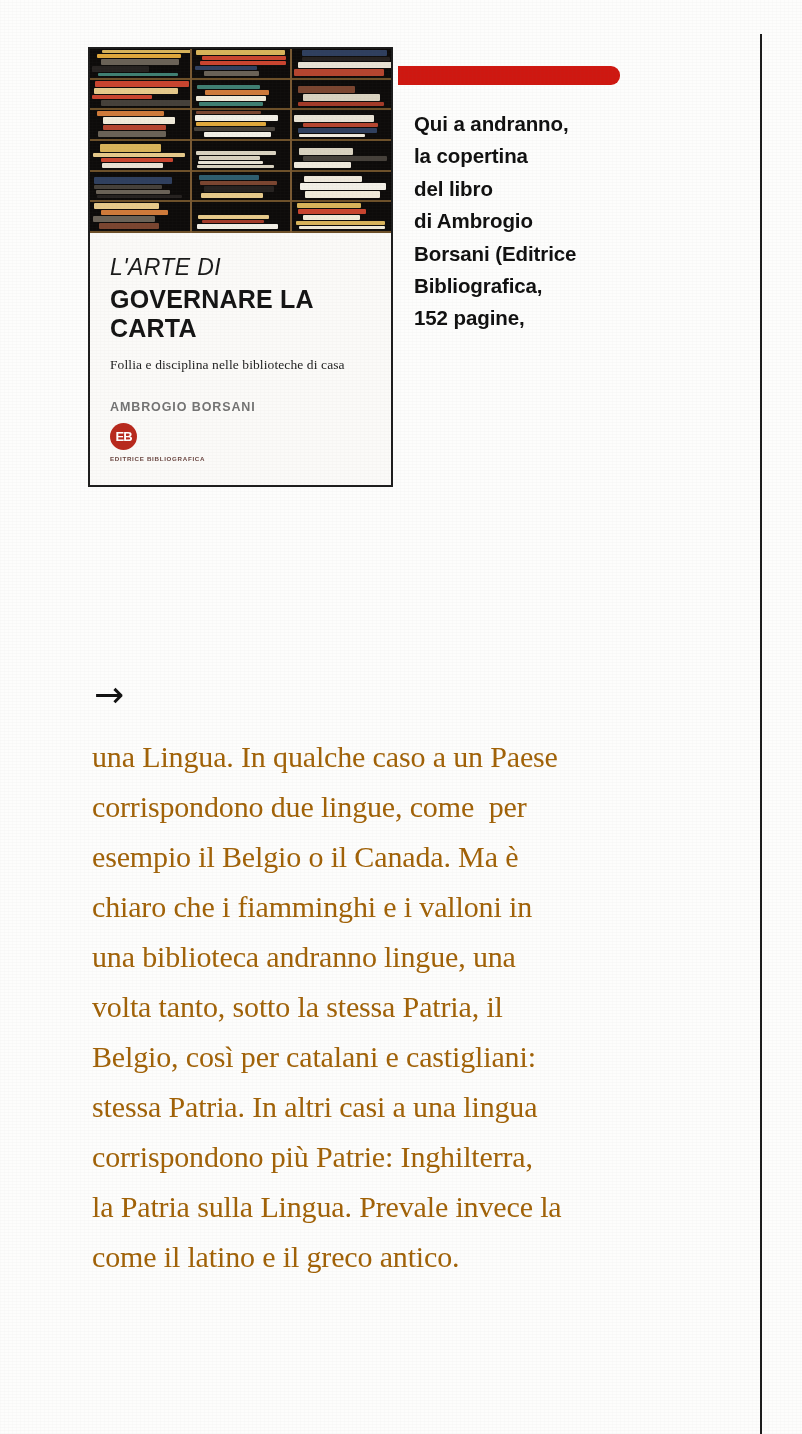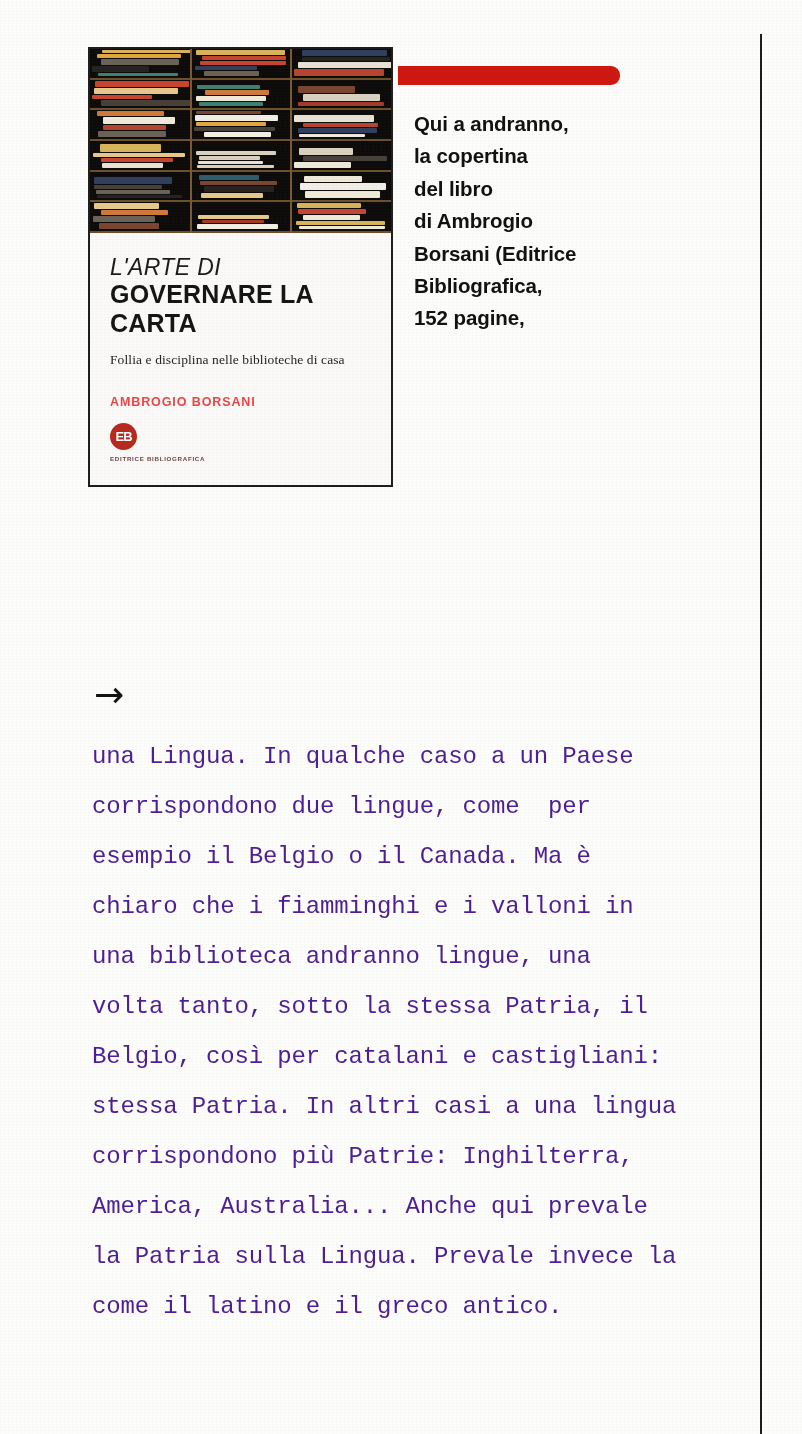--- a/index.html
+++ b/index.html
@@ -126,34 +126,35 @@
     line-height: 1.1;
     font-style: italic;
   }
   .cover-title-2 {
     font-family: "Liberation Sans", sans-serif;
     font-size: 25px;
     font-weight: 700;
     letter-spacing: .2px;
     color: #141414;
     line-height: 1.15;
+    margin-top: 5px;
   }
   .cover-subtitle {
     font-family: "Liberation Serif", serif;
     font-size: 13.5px;
     color: #232323;
     margin-top: 14px;
     letter-spacing: .1px;
   }
   .cover-author {
     font-family: "Liberation Sans", sans-serif;
     font-size: 12.5px;
     font-weight: 700;
     letter-spacing: .9px;
-    color: #ef4444;
+    color: #737373;
     margin-top: 27px;
   }
 
   .publisher {
     position: absolute;
     left: 20px;
     bottom: 23px;
     width: 120px;
   }
   .pub-logo {
@@ -203,24 +204,24 @@
     line-height: 1;
     color: #111;
     font-family: "DejaVu Sans", sans-serif;
   }
 
   .body-col {
     position: absolute;
     left: 92px;
     top: 732px;
     width: 652px;
-    font-family: Liberation Mono, monospace;
-    font-size: 24px;
+    font-family: Liberation Serif, serif;
+    font-size: 30px;
     line-height: 50px;
-    color: #4c1d95;
+    color: #a16207;
     letter-spacing: -.15px;
   }
   .body-col .bl { display: block; white-space: pre; }
 </style>
 </head>
 <body>
 
 <div class="page">
 
   <div class="red-bar"></div>
@@ -372,21 +373,20 @@
   <div class="body-col">
       <span class="bl">una Lingua. In qualche caso a un Paese</span>
       <span class="bl">corrispondono due lingue, come  per</span>
       <span class="bl">esempio il Belgio o il Canada. Ma è</span>
       <span class="bl">chiaro che i fiamminghi e i valloni in</span>
       <span class="bl">una biblioteca andranno lingue, una</span>
       <span class="bl">volta tanto, sotto la stessa Patria, il</span>
       <span class="bl">Belgio, così per catalani e castigliani:</span>
       <span class="bl">stessa Patria. In altri casi a una lingua</span>
       <span class="bl">corrispondono più Patrie: Inghilterra,</span>
-      <span class="bl">America, Australia... Anche qui prevale</span>
       <span class="bl">la Patria sulla Lingua. Prevale invece la</span>
       <span class="bl">come il latino e il greco antico.</span>
     </div>
 
   <div class="col-rule"></div>
 
   <div class="grain"></div>
 </div>
 
 </body></html>

